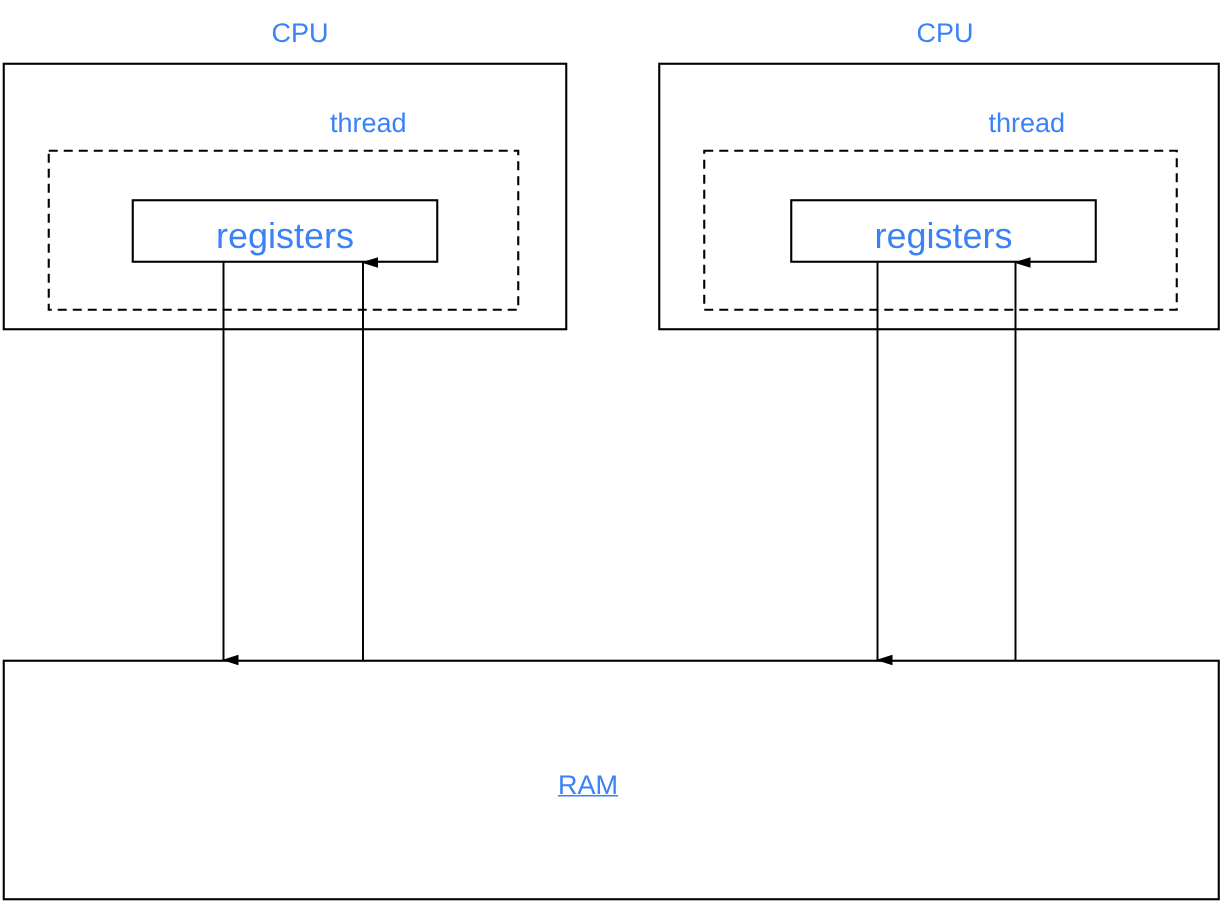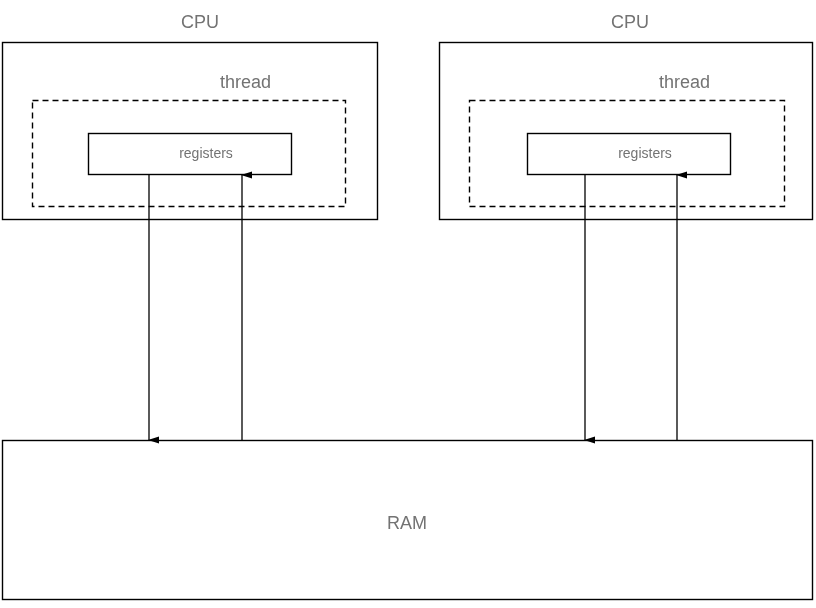--- a/index.html
+++ b/index.html
@@ -17,29 +17,29 @@
   }
   svg.layer {
     position: absolute;
     left: 0;
     top: 0;
     width: 816px;
     height: 608px;
   }
   .label {
     position: absolute;
-    color: #737373;
+    color: #3b82f6;
     font-family: "Liberation Sans", sans-serif;
     white-space: nowrap;
     text-align: center;
     line-height: 1;
   }
   .lbl-cpu   { font-size: 18px; }
   .lbl-thread{ font-size: 18px; text-align: right; }
-  .lbl-reg   { font-size: 14px; margin-left: 16px; }
+  .lbl-reg   { font-size: 24px; }
   .lbl-ram   { font-size: 18px; }
 </style>
 </head>
 <body>
 
 <div id="canvas">
 
   <svg class="layer" viewBox="0 0 816 608" xmlns="http://www.w3.org/2000/svg">
     <defs>
       <marker id="arrowhead-up" markerWidth="8" markerHeight="11" refX="4" refY="1" orient="auto-start-reverse" markerUnits="userSpaceOnUse">
@@ -78,15 +78,15 @@
   <div class="label lbl-cpu" style="left:550px; top:13px; width:160px;">CPU</div>
 
   <div class="label lbl-thread" style="left:111px; top:73px; width:160px;">thread</div>
 
   <div class="label lbl-thread" style="left:550px; top:73px; width:160px;">thread</div>
 
   <div class="label lbl-reg" style="left:90px; top:146px; width:200px;">registers</div>
 
   <div class="label lbl-reg" style="left:529px; top:146px; width:200px;">registers</div>
 
-  <div class="label lbl-ram" style="left:307px; top:514px; width:200px;">RAM</div>
+  <div class="label lbl-ram" style="left:292px; top:514px; width:200px;text-decoration:underline;">RAM</div>
 
 </div>
 
 </body></html>

